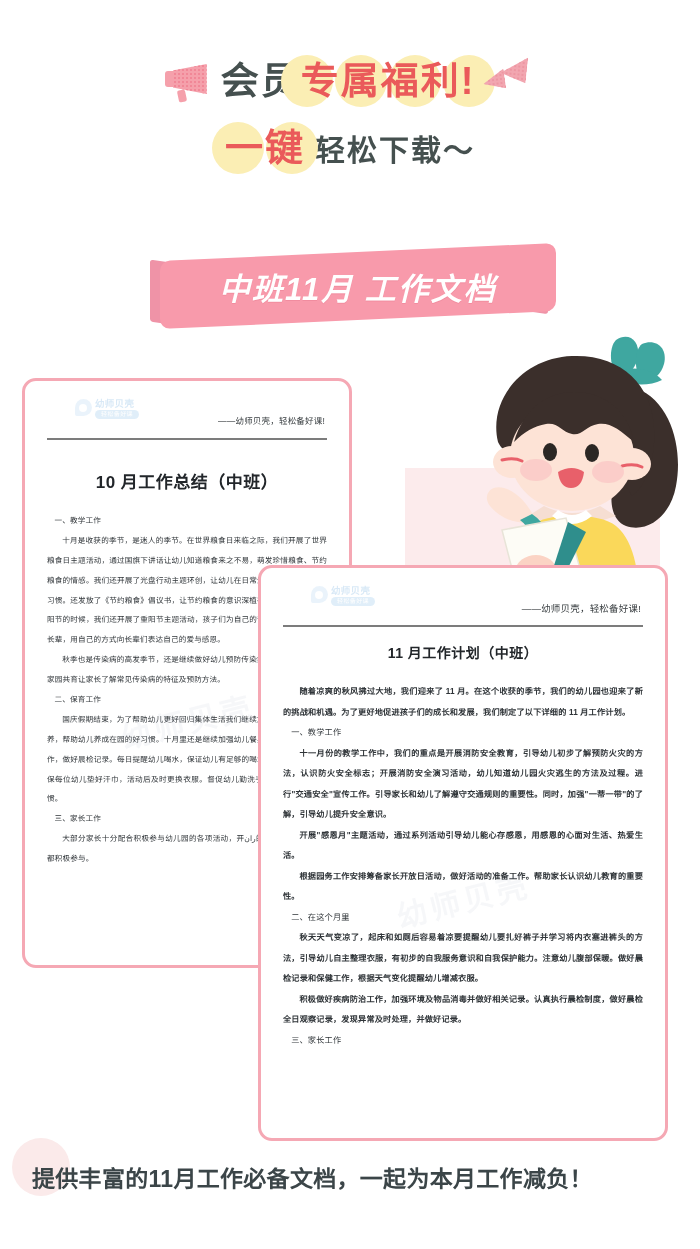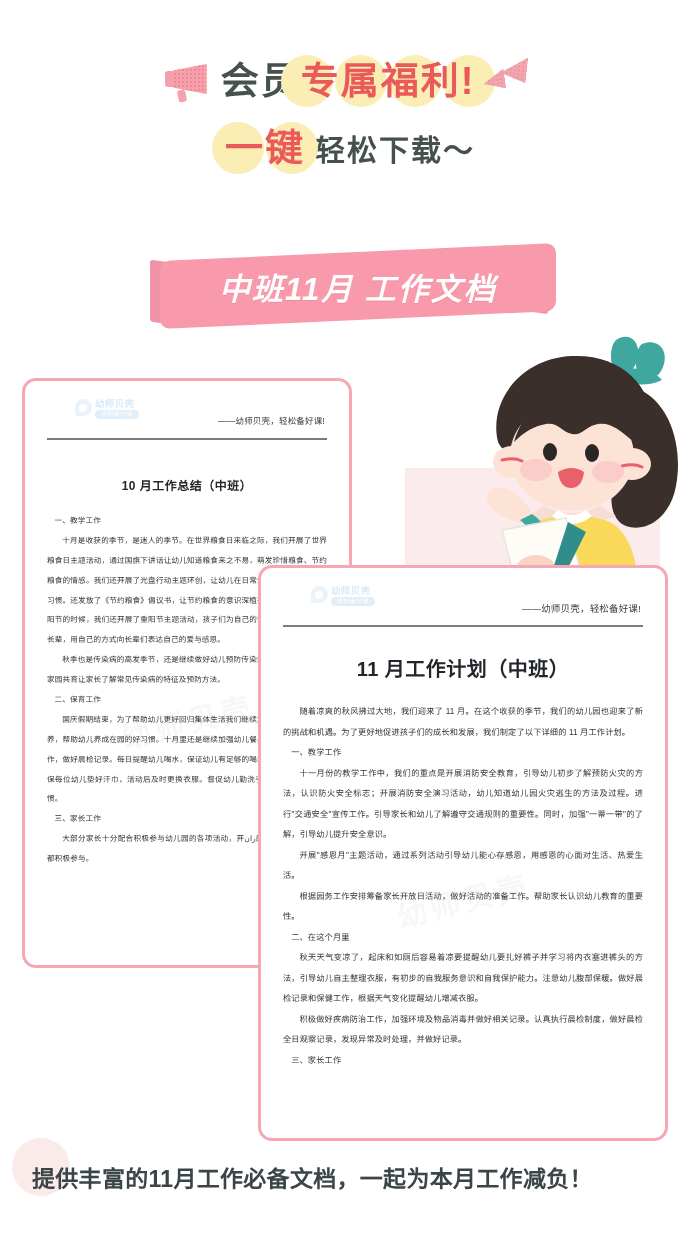--- a/index.html
+++ b/index.html
@@ -137,34 +137,34 @@
 
   .doc-tagline {
     position: absolute; right: 2px; top: 15px;
     font-size: 8.5px; color: #3b4043; letter-spacing: .2px; white-space: nowrap;
   }
   .doc-2 .doc-tagline { font-size: 9.5px; }
 
   .doc-rule { height: 2px; background: #7c7c7c; margin-top: 5px; }
 
   .doc-title {
-    text-align: center; font-size: 12px; font-weight: 700;
-    color: #22262a; margin-top: 36px; letter-spacing: .5px;
-  }
-  .doc-2 .doc-title { font-size: 20px; margin-top: 26px; }
+    text-align: center; font-size: 17px; font-weight: 700;
+    color: #22262a; margin-top: 28px; letter-spacing: .5px;
+  }
+  .doc-2 .doc-title { font-size: 14px; margin-top: 15px; }
 
   .doc-body { margin-top: 18px; }
   .doc-2 .doc-body { margin-top: 20px; }
 
   .p {
     font-size: 7.6px; line-height: 2.62; color: #2f3438;
     text-align: justify; text-justify: inter-ideograph;
     letter-spacing: .15px; word-break: break-all;
   }
-  .doc-2 .p { font-size: 8.2px; line-height: 2.5; }
+  .doc-2 .p { font-size: 8.2px; line-height: 2.5; font-weight: bold; }
   .p.indent { text-indent: 2em; }
   .p.head { font-weight: 400; text-indent: 1em; }
 
   
   .wm {
     position: absolute; left: 50%; top: 58%; transform: translate(-50%,-50%) rotate(-14deg);
     font-size: 30px; font-weight: 700; color: rgba(150,165,180,.085);
     white-space: nowrap; pointer-events: none; letter-spacing: 4px;
   }
 

